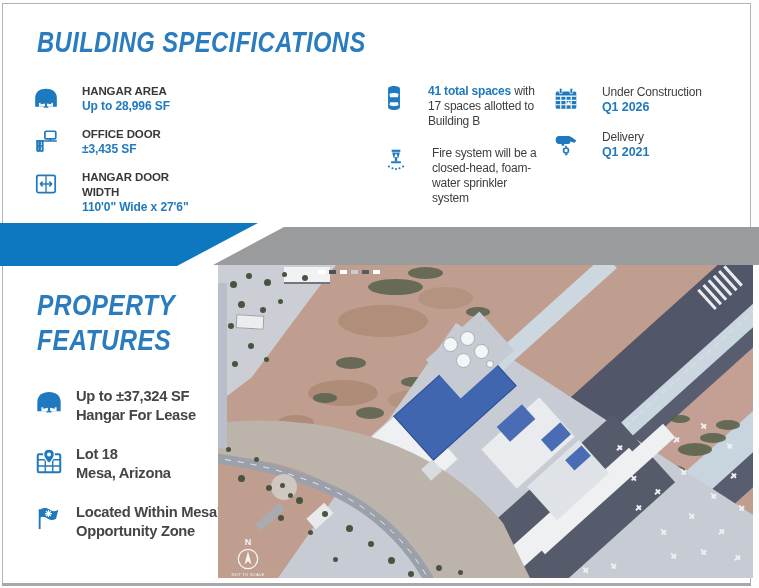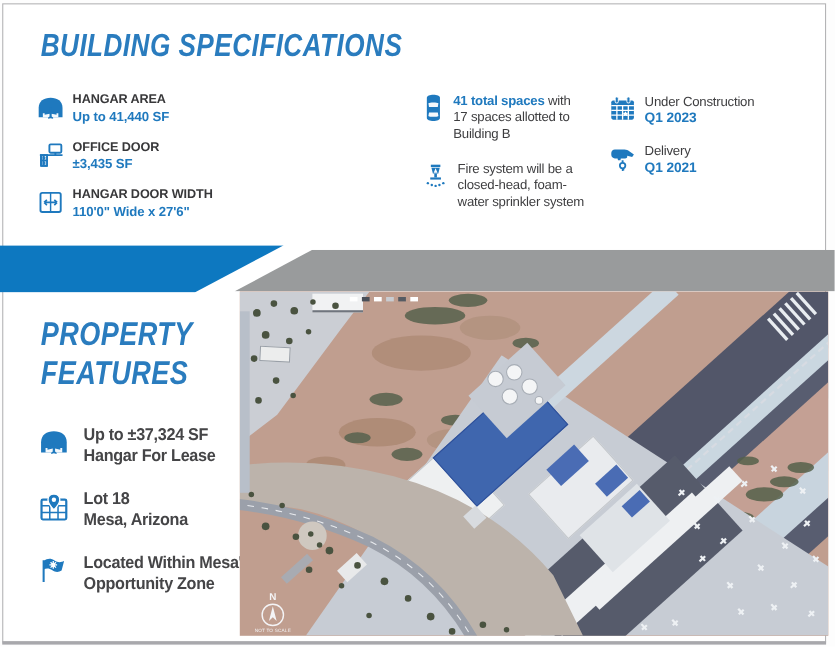--- a/index.html
+++ b/index.html
@@ -12,21 +12,21 @@
   .page-bottom-shadow{position:absolute;left:2px;top:583px;width:749px;height:3px;background:#a8a8ac;}
 
   
   .big-title{position:absolute;color:#2a7cbe;font-style:italic;font-weight:bold;
              letter-spacing:.5px;transform:scaleX(.82);transform-origin:left top;line-height:1.15;}
   #title-specs{left:37px;top:26px;font-size:29px;white-space:nowrap;}
   #title-features{left:37px;top:288px;font-size:30px;width:200px;}
 
   
   .spec-col{position:absolute;}
-  .spec-item{display:flex;align-items:flex-start;margin-bottom:13px;}
+  .spec-item{display:flex;align-items:flex-start;margin-bottom:13px;gap:16px;}
   .spec-icon{flex:0 0 26px;margin-right:7px;margin-top:1px;}
   .spec-icon svg{display:block;}
   .spec-label{font-size:11.5px;font-weight:bold;color:#38383a;letter-spacing:-0.1px;line-height:15px;}
   .spec-value{font-size:12px;font-weight:bold;color:#1f79be;line-height:15px;letter-spacing:-0.1px;}
   .spec-text{font-size:12px;color:#3e3e40;line-height:15px;letter-spacing:-0.2px;}
   .spec-text b{color:#1f79be;}
 
   
   #band-blue{left:0;top:223px;width:260px;height:43px;background:#0d78c0;
              clip-path:polygon(0 0,258px 0,177px 43px,0 43px);}
@@ -64,21 +64,21 @@
     <div class="spec-item">
       <span class="spec-icon">
         <svg width="26" height="26" viewBox="0 0 24 24">
             <path fill="#1f79be" d="M2 20v-8C2 6.5 6.3 3.5 12 3.5S22 6.5 22 12v8H2z"></path>
             <path fill="#fff" d="M5.5 16.5h13V20h-13z" opacity=".95"></path>
             <path fill="#1f79be" d="M11.1 12h1.8v2.6l4.1 1.7v1.5l-4.1-.8v2.3l1.2.9v1l-2.1-.5-2.1.5v-1l1.2-.9V17l-4.1.8v-1.5l4.1-1.7V12z"></path>
           </svg>
       </span>
       <div>
         <div class="spec-label">HANGAR AREA</div>
-        <div class="spec-value">Up to 41,440 SF</div>
+        <div class="spec-value">Up to 28,996 SF</div>
       </div>
     </div>
     <div class="spec-item">
       <span class="spec-icon">
         <svg width="26" height="26" viewBox="0 0 24 24" fill="none" stroke="#1f79be" stroke-width="1.6">
             <rect x="11" y="3" width="10" height="7" rx="1"></rect>
             <path d="M16 10v2M3 12h19M6 12v9M4 21h5M4 12v9"></path>
             <rect x="4" y="12" width="5" height="9"></rect>
             <path d="M4 16.5h5"></path>
             <circle cx="6.5" cy="14.3" r=".5" fill="#1f79be"></circle>
@@ -147,21 +147,21 @@
             <g stroke="#fff" stroke-width="1.1">
               <path d="M2.5 9.3h19M2.5 13.3h19M2.5 17.3h19M7.2 9.3V21M12 9.3V21M16.8 9.3V21"></path>
             </g>
             <rect x="5.8" y="2" width="2.6" height="5" rx="1" fill="#1f79be" stroke="#fff" stroke-width=".8"></rect>
             <rect x="15.6" y="2" width="2.6" height="5" rx="1" fill="#1f79be" stroke="#fff" stroke-width=".8"></rect>
             <polygon points="14.4,13.9 15.1,15.3 16.6,15.5 15.5,16.6 15.8,18.1 14.4,17.4 13 18.1 13.3,16.6 12.2,15.5 13.7,15.3" fill="#fff"></polygon>
           </svg>
       </span>
       <div>
         <div class="spec-text">Under Construction</div>
-        <div class="spec-value" style="font-size:12.5px;">Q1 2023</div>
+        <div class="spec-value" style="font-size:12.5px;">Q1 2026</div>
       </div>
     </div>
     <div class="spec-item">
       <span class="spec-icon">
         <svg width="26" height="26" viewBox="0 0 24 24">
             <path fill="#1f79be" d="M2.5 7.5c0-1.7 1.3-3 3-3h8.2c1.5 0 2.9.6 3.9 1.6l3.9 2.6-1.5 2.2-4.2-1.2c.5 1.4-.4 2.3-1.8 2.3h-3.5l-.3 1.5h-2.1l-.3-1.5H5.5c-1.7 0-3-1.3-3-3v-1.5z"></path>
             <path fill="#1f79be" d="M11.2 13.5h1.6v2h-1.6z"></path>
             <circle cx="12" cy="18" r="2.3" fill="none" stroke="#1f79be" stroke-width="1.5"></circle>
             <path d="M12 20.3v2.2M12 21.6h1.4" stroke="#1f79be" stroke-width="1.3"></path>
           </svg>

